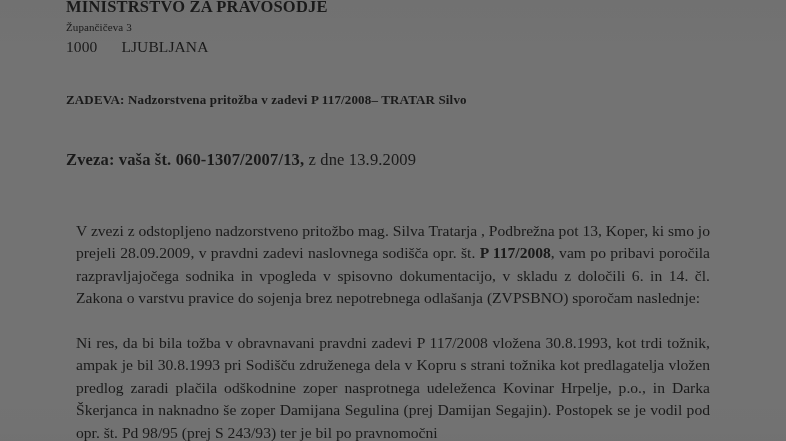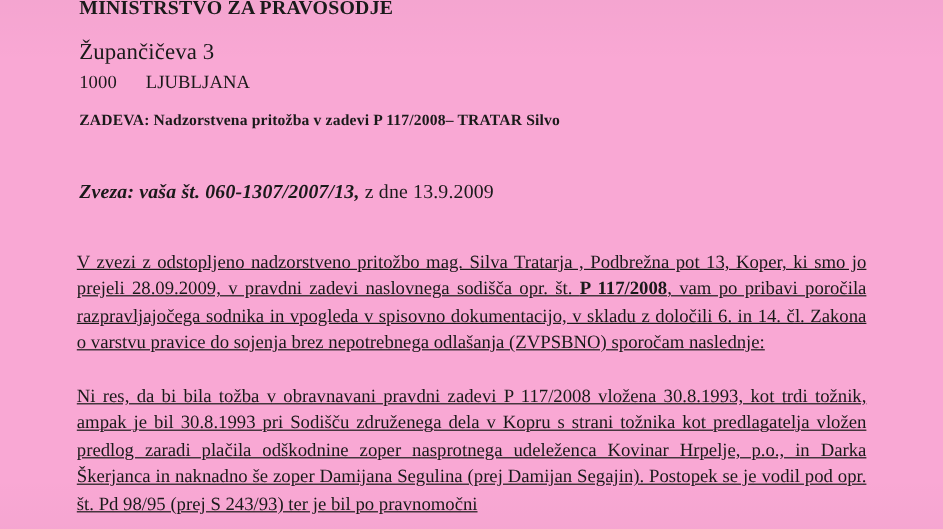--- a/index.html
+++ b/index.html
@@ -11,21 +11,21 @@
     width: 786px;
     height: 441px;
     overflow: hidden;
     font-family: "Liberation Serif", serif;
     color: #1a1a1a;
   }
   .page {
     position: relative;
     width: 786px;
     height: 441px;
-    background: #f9a8d4;
+    background: #737373;
     box-sizing: border-box;
   }
   
   .page:before {
     content: "";
     position: absolute;
     left: 0; top: 0; right: 0; bottom: 0;
     background: linear-gradient(180deg, rgba(0,0,0,0.02), rgba(0,0,0,0) 12%, rgba(0,0,0,0) 90%, rgba(0,0,0,0.015));
     pointer-events: none;
   }
@@ -35,22 +35,22 @@
     top: -4px;
     line-height: 1.32;
   }
   .letterhead .org {
     font-size: 16.5px;
     font-weight: bold;
     letter-spacing: 0.2px;
     white-space: nowrap;
   }
   .letterhead .addr {
-    font-size: 19px;
-    margin-top: 13px;
+    font-size: 11px;
+    margin-top: 2px;
     letter-spacing: 0.1px;
   }
   .letterhead .city {
     font-size: 15.5px;
     margin-top: 3px;
     letter-spacing: 0.1px;
   }
   .city-num {
     margin-right: 24px;
   }
@@ -67,40 +67,38 @@
   .reference {
     position: absolute;
     left: 66px;
     top: 150px;
     font-size: 16.5px;
     white-space: nowrap;
     letter-spacing: 0.15px;
   }
   .reference .ref-strong {
     font-weight: bold;
-    font-style: italic;
   }
   .reference .ref-date {
     font-weight: normal;
   }
 
   .body-block {
     position: absolute;
     left: 64px;
     width: 658px;
     font-size: 15.6px;
     line-height: 1.44;
     text-align: justify;
     text-justify: inter-word;
   }
   .para-1 { top: 208px; }
   .para-2 { top: 320px; }
   .para-1 p, .para-2 p {
-    margin: 0;
-    text-decoration: underline;
+    margin: 12px;
   }
   .bold {
     font-weight: bold;
   }
 </style>
 </head>
 <body>
 
 <div class="page">
 

